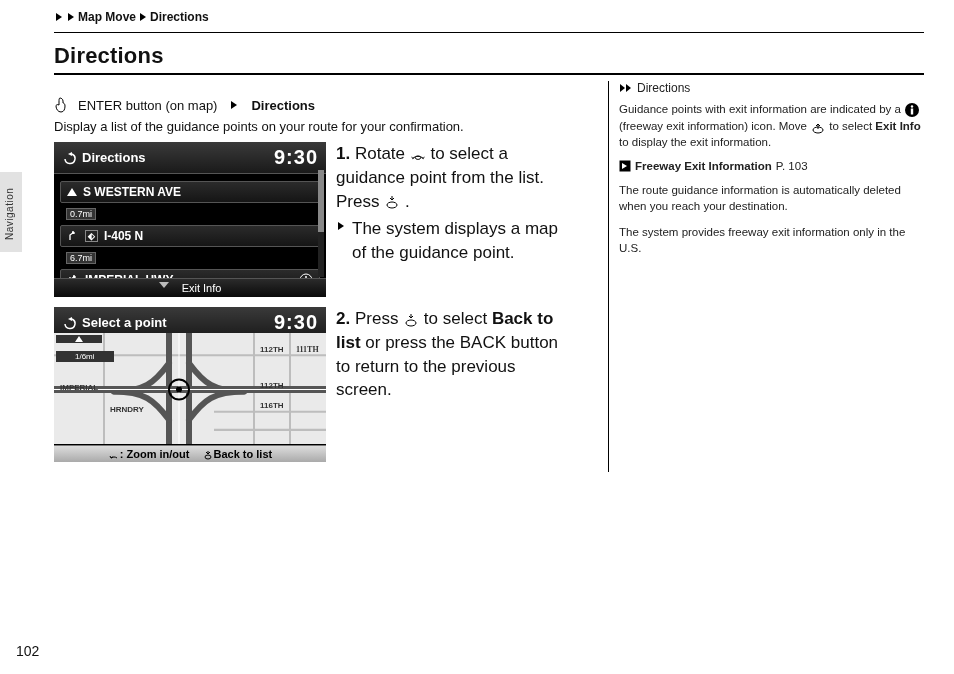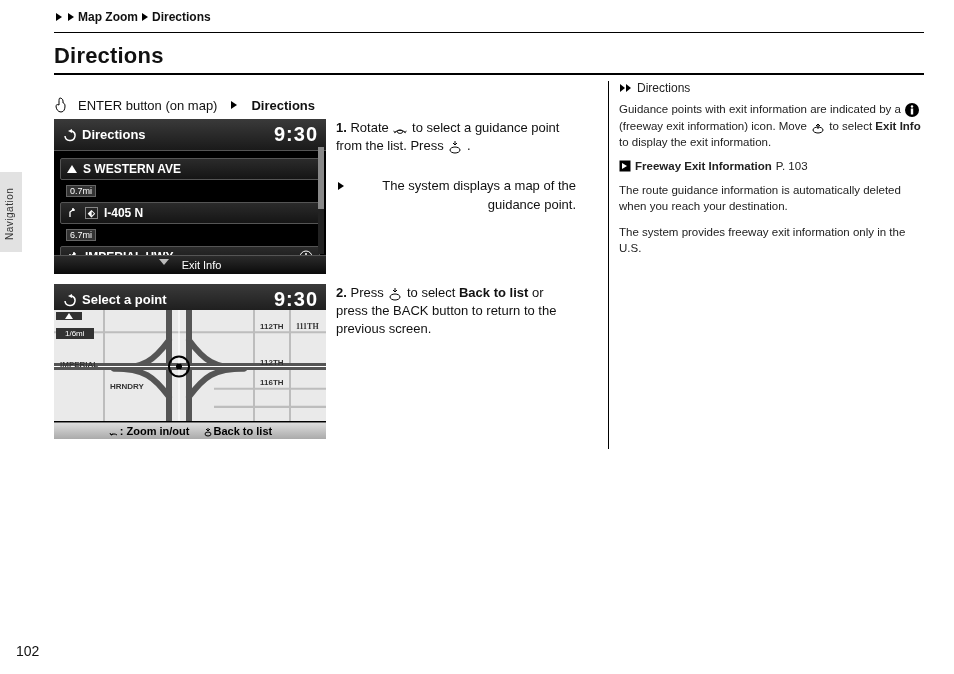--- a/index.html
+++ b/index.html
@@ -44,22 +44,22 @@
   .right { flex:1; border-left: 1px solid #000; padding-left: 10px; font-size: 11.5px; color:#222; }
   .right .heading { display:flex; align-items:center; gap:4px; font-size:12px; margin-bottom:6px; }
   .right .heading svg { width:14px; height:10px; }
   .right p { margin: 0 0 10px 0; line-height: 1.4; }
   .linkline { display:flex; align-items:center; gap:4px; margin-bottom:10px; }
   .linkline .sq { width:12px; height:12px; display:inline-flex; }
   .bold { font-weight: 700; }
 
   .step-row { display:flex; gap: 10px; margin-bottom: 10px; }
   .shot { width: 272px; }
-  .step-text { width: 240px; font-size: 13px; line-height: 1.4; }
-  .step-text .sub { display:flex; margin-top:22px;text-align:right; }
+  .step-text { width: 240px; font-size: 17px; line-height: 1.4; }
+  .step-text .sub { display:flex; gap:6px; margin-top:4px; }
   .step-text .sub .tri-inline { margin-top:5px; flex-shrink:0; }
   .dial-icon, .press-icon, .move-icon { display:inline-flex; vertical-align:middle; width:16px; height:14px; }
   .info-dot { display:inline-flex; width:16px; height:16px; vertical-align:middle; }
 
   
   .screen { width:272px; height:155px; background:#000; color:#fff; position:relative; font-size:11px; overflow:hidden; }
   .screen .hdr { display:flex; align-items:center; justify-content:space-between; padding:4px 8px; background:linear-gradient(#3a3a3a,#1a1a1a); border-bottom:1px solid #555; }
   .screen .hdr .left-h { display:flex; align-items:center; gap:6px; font-weight:600; font-size:13px;}
   .screen .hdr .time { font-size:20px; font-weight:700; letter-spacing:1px; }
   .screen .body1 { padding:4px 6px; }
@@ -68,21 +68,21 @@
   .row-item .flag { font-size:9px; border:1px solid #888; padding:0 2px; }
   .row-item .i-svg { width:12px; height:12px; }
   .dist { font-size:9px; background:#333; border:1px solid #666; padding:0 3px; display:inline-block; margin:2px 0 2px 6px;}
   .footer-bar { position:absolute; left:0;right:0;bottom:0; display:flex; justify-content:center; gap:10px; padding:3px 0; background:linear-gradient(#2b2b2b,#0a0a0a); border-top:1px solid #555; font-size:11px;}
   .footer-bar .caret { display:inline-block; width:0;height:0;border-left:5px solid transparent;border-right:5px solid transparent;border-top:6px solid #bbb; margin-right:3px;}
   .scrollbar { position:absolute; right:2px; top:28px; bottom:20px; width:6px; background:#222; }
   .scrollbar .thumb{ position:absolute; top:0; left:0; right:0; height:58%; background:#888;}
 
   .map-body { position:absolute; top:26px; left:0; right:0; bottom:18px; background:#e9e9e9; }
   .map-label { position:absolute; font-size:8px; color:#333; font-weight:600; }
-  .poi-tag { position:absolute; background:#333; color:#fff; font-size:8px; padding:1px 9px; display:flex; align-items:flex-end; gap:2px;}
+  .poi-tag { position:absolute; background:#333; color:#fff; font-size:8px; padding:1px 19px; display:flex; align-items:flex-end; gap:2px;}
   .poi-tag .tri-up{width:0;height:0;border-left:4px solid transparent;border-right:4px solid transparent;border-bottom:6px solid #fff;}
   .footer-bar2 { position:absolute; left:0;right:0;bottom:0; display:flex; justify-content:center; gap:14px; padding:2px 16px; background:linear-gradient(#ddd,#aaa); border-top:1px solid #777; color:#000; font-size:11px; font-weight:600;}
 
   .side-tab { position:absolute; left:0; top:172px; width:22px; height:80px; background:#e2e2e2; }
   .side-tab span{ position:absolute; left:4px; top:68px; transform:rotate(-90deg); transform-origin:left top; font-size:10px; color:#333; letter-spacing:0.5px;}
   .page-num { position:absolute; left:16px; bottom:15px; font-size:14px; }
 
   svg { display:block; }
 </style>
 </head>
@@ -90,40 +90,41 @@
 
 <div class="side-tab">
     <span>Navigation</span>
   </div>
 <div class="page-num">102</div>
 
 <div class="page">
   <div class="crumbs">
     <span class="tri"></span>
     <span class="tri"></span>
-    <span>Map Zoom</span>
+    <span>Map Move</span>
     <span class="tri"></span>
     <span>Directions</span>
   </div>
   <hr class="rule">
 
   <h2 class="title">Directions</h2>
 
   <div class="columns">
     <div class="left">
       <div class="pre-steps">
         <span class="hand-icon">
           <svg viewBox="0 0 12 16">
               <path d="M6 1 C5 1 5 3 5 5 L5 8 C3 7 2 8 2 9 C2 12 4 15 7 15 C10 15 11 12 11 9 C11 7 10 6 9 6 L9 4 C9 2 7 1 6 1 Z" fill="none" stroke="#000" stroke-width="1"></path>
             </svg>
         </span>
         <span>ENTER button (on map)</span>
         <span class="tri-inline"></span>
         <span class="bold">Directions</span>
       </div>
+      <div class="intro">Display a list of the guidance points on your route for your confirmation.</div>
 
       <div class="step-row">
         <div class="shot">
           <div class="screen">
             <div class="hdr">
               <div class="left-h">
                 <svg width="14" height="14" viewBox="0 0 14 14">
                     <path d="M10 3 A5 5 0 1 1 3 8" fill="none" stroke="#fff" stroke-width="1.5"></path>
                     <path d="M10 1 L10 5 L6 3 Z" fill="#fff"></path>
                   </svg>

